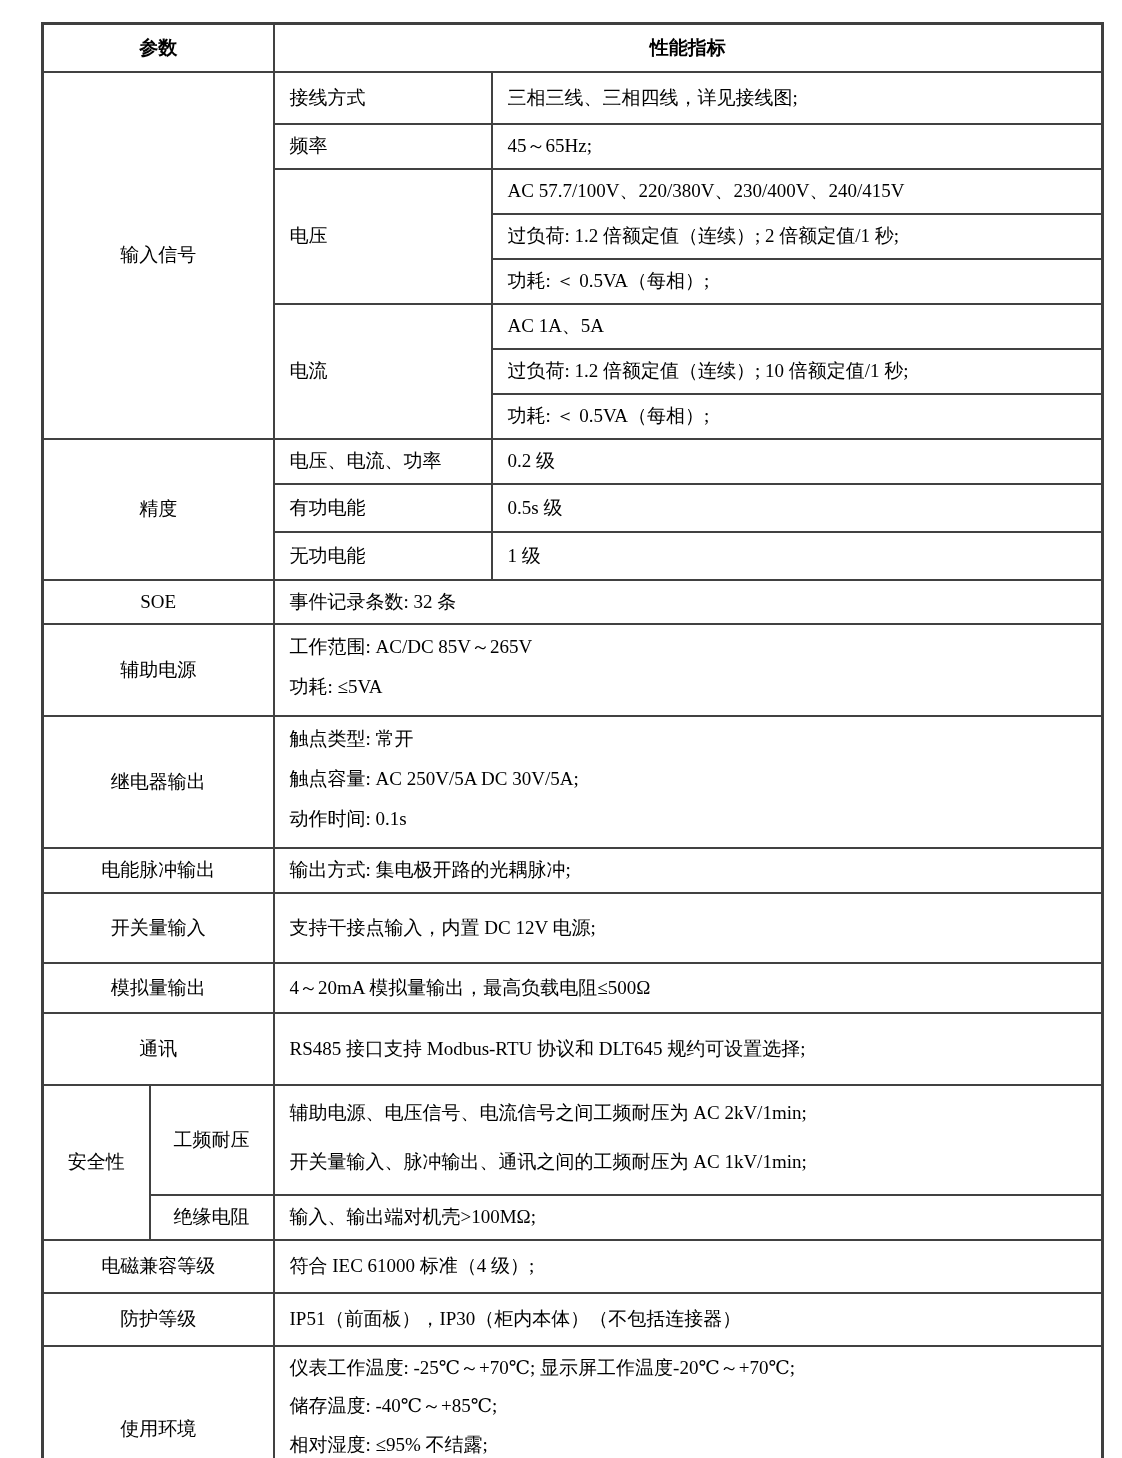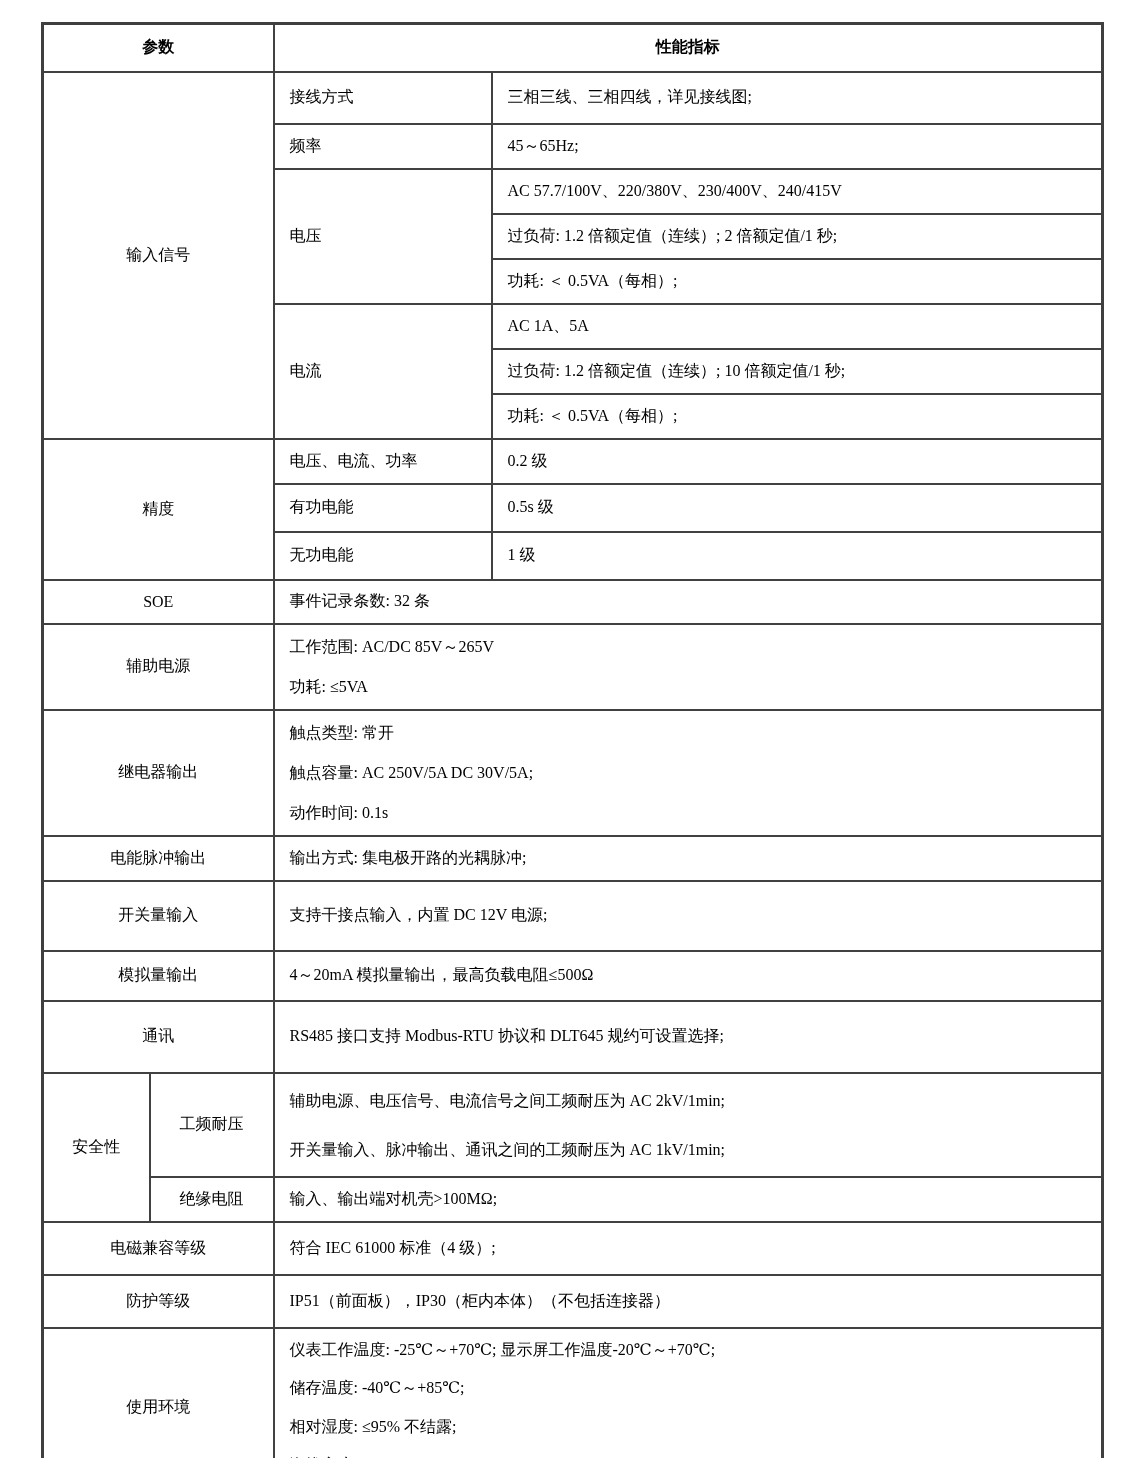--- a/index.html
+++ b/index.html
@@ -12,35 +12,35 @@
   .page { position: relative; width: 1122px; height: 1458px; background: #ffffff; }
   table.spec {
     position: absolute; left: 41px; top: 22px;
     width: 1063px;
     border-collapse: collapse;
     table-layout: fixed;
     border: 3px solid #3f3f3f;
   }
   table.spec td {
     border: 2px solid #414141;
-    font-size: 16px;
+    font-size: 19px;
     vertical-align: middle;
     overflow: hidden;
     background: #ffffff;
   }
   td.hdr {
     font-family: "Liberation Sans", "DejaVu Sans", sans-serif;
     font-weight: bold;
     font-size: 24px;
     text-align: center;
   }
   td.lbl { text-align: center; padding: 0 1px; }
   td.sublbl { text-align: left; padding-left: 15px; font-family: Liberation Serif, serif; }
   td.val { text-align: left; padding-left: 15px; padding-right: 8px; margin-top: 48px; }
-  td.lines { padding-top: 2px; padding-bottom: 2px; }
+  td.lines { padding-top: 2px; padding-bottom: 8px; }
   td.lines div { line-height: 40px; white-space: nowrap; }
   td.lh49 div { line-height: 49px; }
   td.lh39 div { line-height: 38.5px; }
 </style>
 </head>
 <body>
 
 <div class="page">
   <table class="spec">
     <colgroup>

